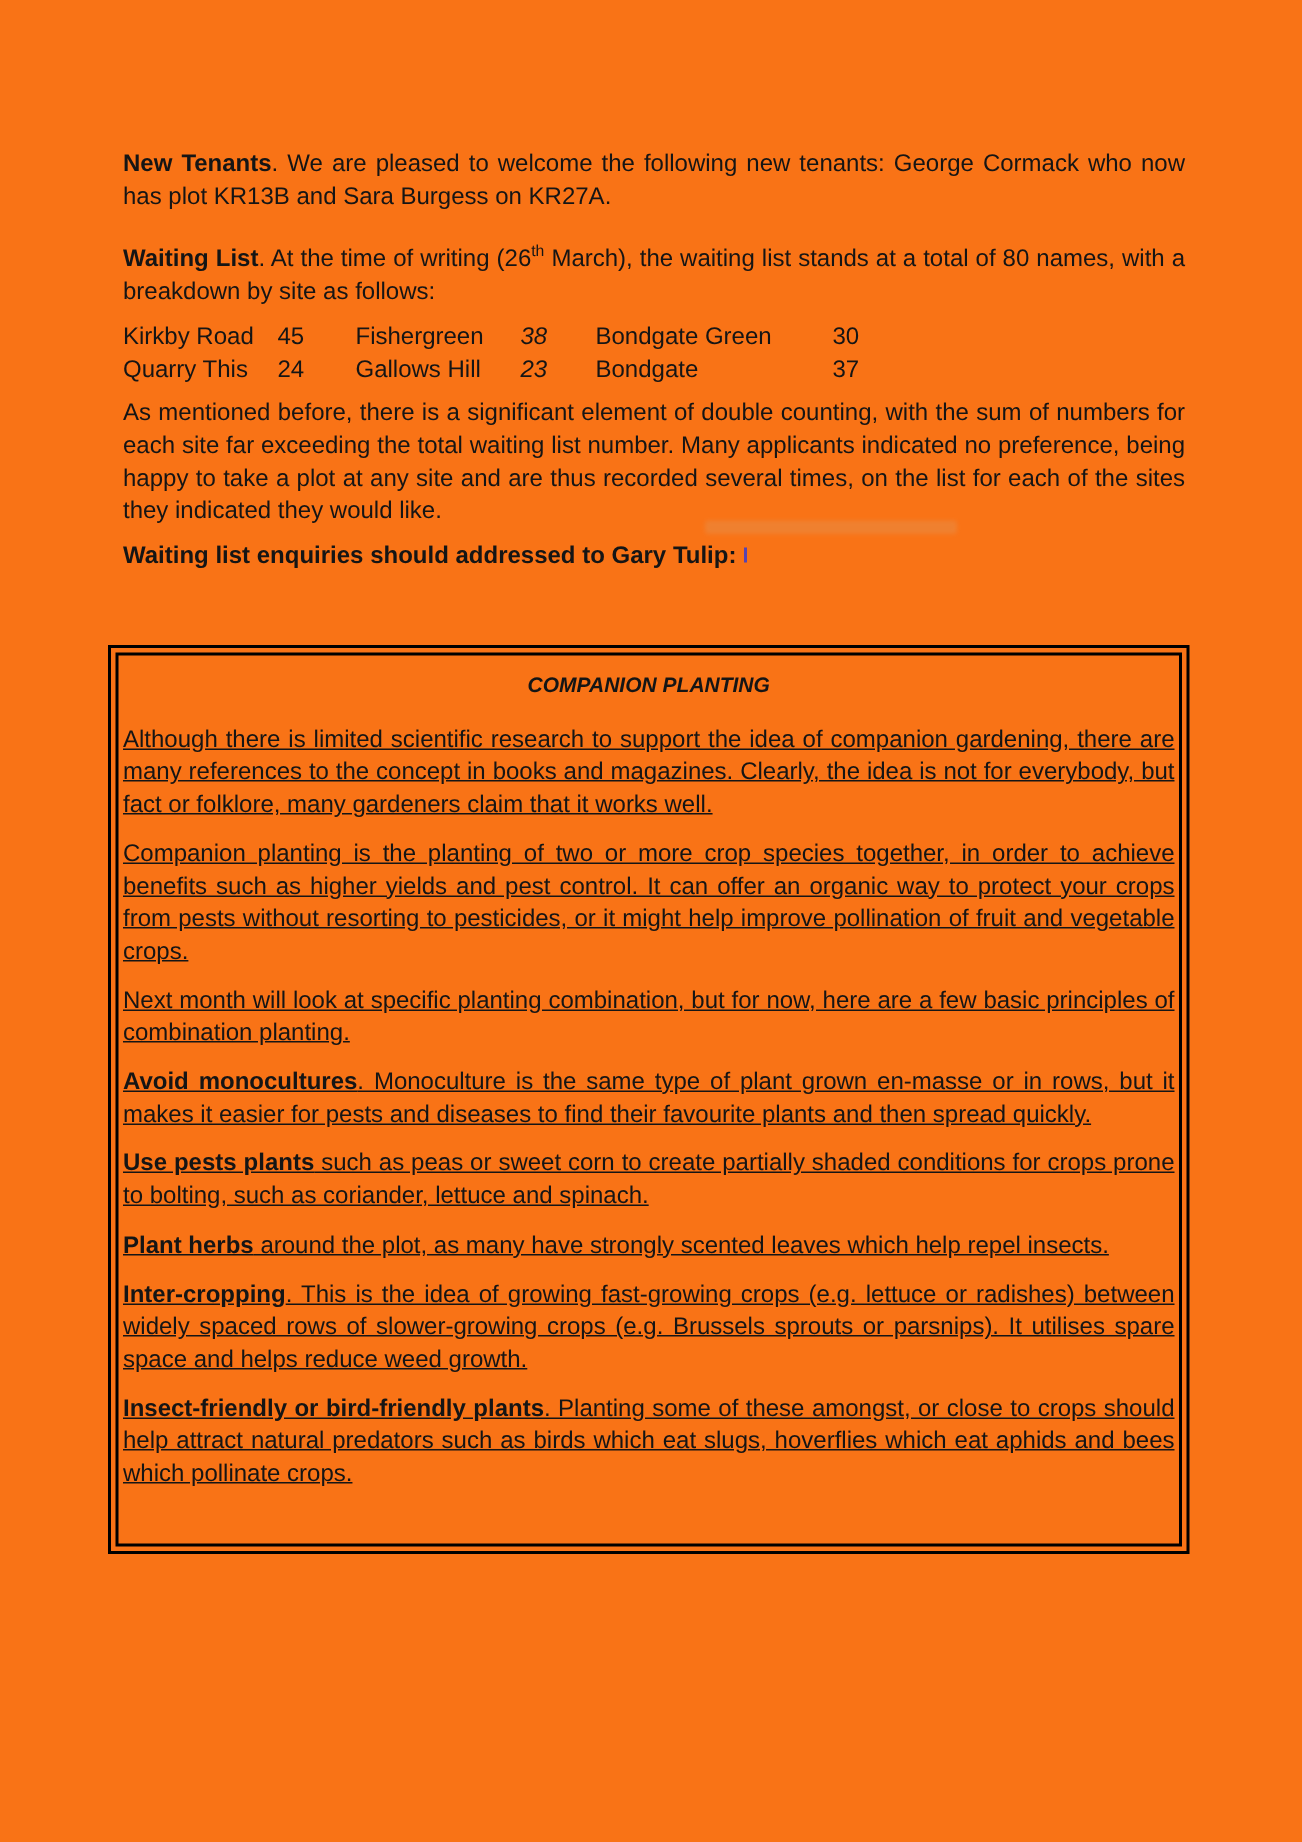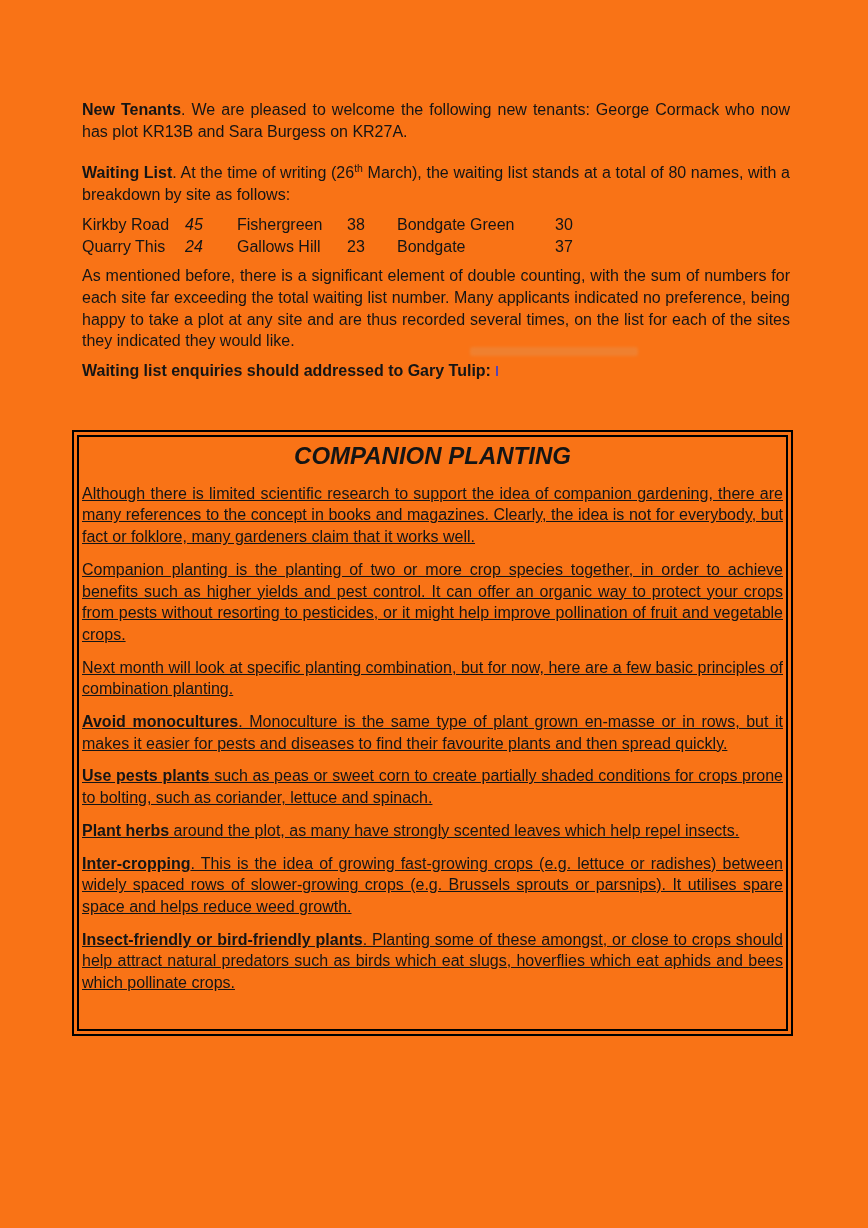--- a/index.html
+++ b/index.html
@@ -13,43 +13,43 @@
   .para { margin: 0 0 8px 0; text-align: justify; }
   .mb20 { margin-bottom: 20px; }
   .mb48 { margin-bottom: 48px; }
   sup { font-size: 10.5px; line-height: 0; }
   strong { font-weight: bold; }
 
   
   .site-table { margin: 0 0 8px 0; }
   .trow { display: flex; }
   .cell { display: block; white-space: nowrap; }
-  .s1 { width: 103px; } .n1 { width: 52px; font-style: italic; }
-  .s2 { width: 110px; } .n2 { width: 50px; }
+  .s1 { width: 103px; } .n1 { width: 52px; }
+  .s2 { width: 110px; } .n2 { width: 50px; font-style: italic; }
   .s3 { width: 158px; } .n3 { width: auto; }
 
   
   .ghost {
     position: absolute; left: 470px; top: 347px; width: 168px; height: 9px;
     background: #dba06b; opacity: 0.30; filter: blur(1.5px); border-radius: 2px;
   }
   .cursor-mark {
     display: inline-block; width: 2px; height: 10px; margin-left: 5px;
     background: #3c3ccc; opacity: 0.85;
   }
 
   
   .box-outer {
     margin-left: -10px; width: 721px; box-sizing: border-box;
     border: 2px solid #000; padding: 3px;
   }
   .box-inner { border: 2px solid #000; padding: 7px 3px 24px 3px; }
   .box-title {
     text-align: center; font-weight: bold; font-style: italic;
-    font-size: 24px; line-height: 24px; margin: 0 0 15px 0;
+    font-size: 14px; line-height: 24px; margin: 0 0 15px 0;
   }
   .bpara { margin: 0 0 11px 0; text-align: justify; text-decoration: underline; }
   .bpara.last { margin-bottom: 0; }
 </style>
 </head>
 <body>
 
 <div class="page">
 
   <div class="ghost"></div>

